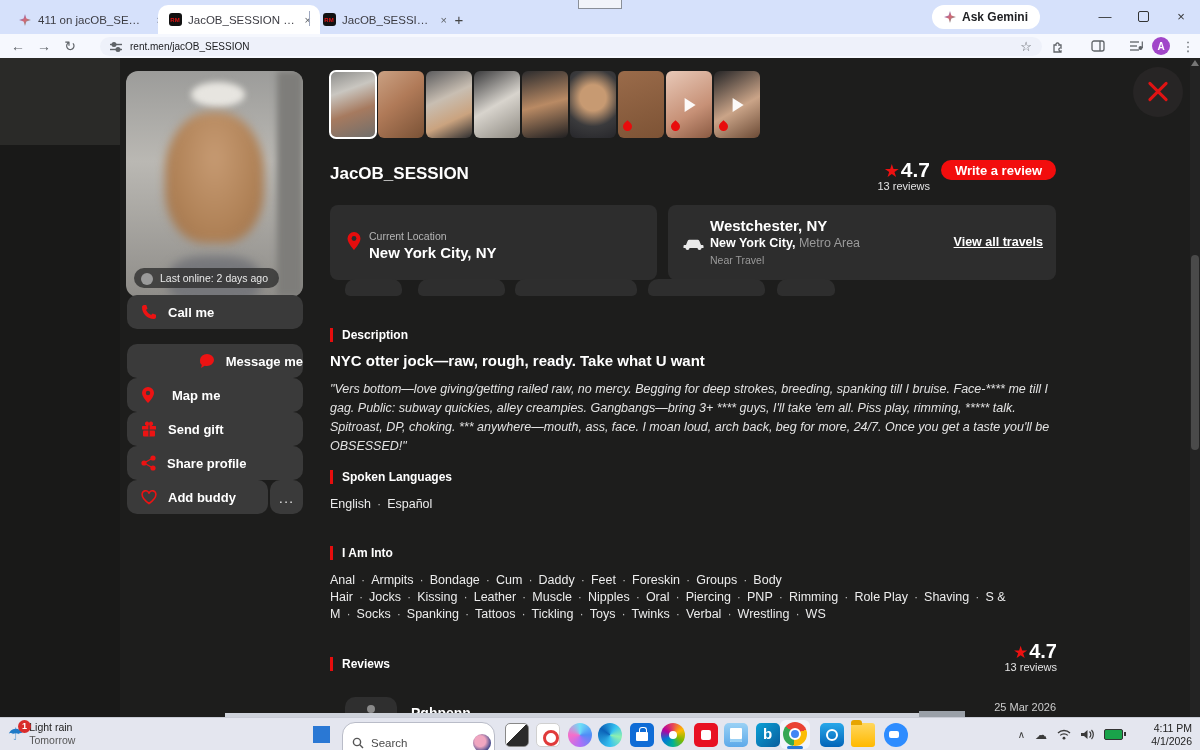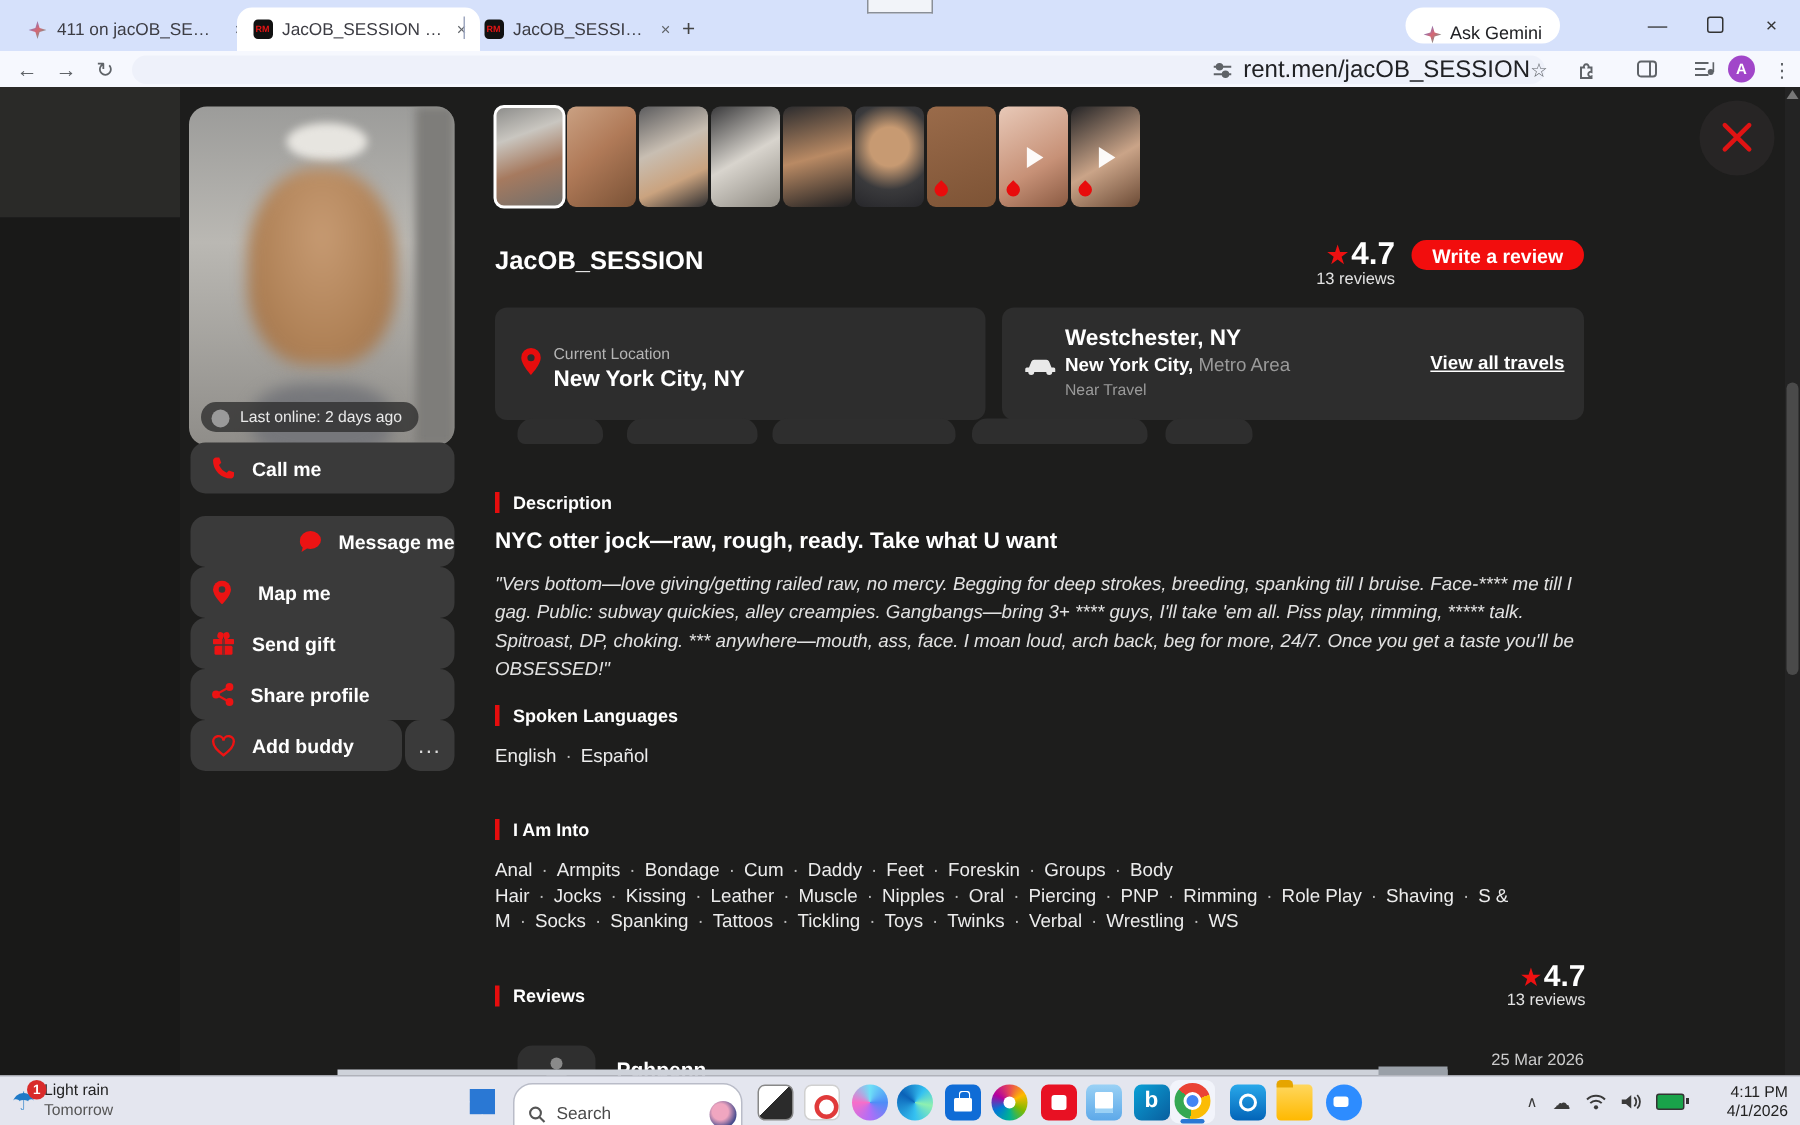--- a/index.html
+++ b/index.html
@@ -14,30 +14,30 @@
   .tab.active{background:#fff;}
   .tablabel{overflow:hidden;text-overflow:ellipsis;flex:1;min-width:0;}
   .tabclose{font-size:11px;color:#5f6368;padding:0 3px;flex:none;}
   .tabdiv{position:absolute;top:11px;width:1px;height:15px;background:#9fa8c0;}
   .fav{width:14px;height:14px;flex:none;display:flex;align-items:center;justify-content:center;}
   .rmfav{width:13px;height:13px;border-radius:3px;background:#111;color:#e31414;font-size:6px;font-weight:bold;
          display:flex;align-items:center;justify-content:center;}
   .newtab{position:absolute;left:448px;top:8px;width:22px;height:22px;border-radius:50%;
           display:flex;align-items:center;justify-content:center;font-size:15px;color:#444;}
   .gemini{position:absolute;right:160px;top:5px;height:24px;background:#fff;border-radius:12px;
-          display:flex;align-items:flex-end;gap:6px;padding:0 12px;font-size:12px;color:#202124;font-weight:normal;}
+          display:flex;align-items:center;gap:6px;padding:0 12px;font-size:12px;color:#202124;font-weight:bold;}
   .wc{position:absolute;top:0;width:38px;height:32px;display:flex;align-items:center;justify-content:center;
       font-size:13px;color:#333;}
   .wc .box{width:9px;height:9px;border:1.3px solid #333;border-radius:2px;display:block;}
 
   .toolbar{position:absolute;top:34px;left:0;width:1200px;height:24px;background:#f6f8fe;}
   .navic{position:absolute;top:2px;width:20px;height:20px;display:flex;align-items:center;justify-content:center;
          font-size:14px;color:#5f6368;}
-  .omni{position:absolute;left:88px;top:3px;width:922px;height:19px;border-radius:10px;background:#eef1fa;
-        display:flex;align-items:center;gap:8px;padding:0 10px;font-size:16px;color:#202124;justify-content:flex-end;}
+  .omni{position:absolute;left:100px;top:3px;width:922px;height:19px;border-radius:10px;background:#eef1fa;
+        display:flex;align-items:center;gap:8px;padding:0 10px;font-size:10px;color:#202124;}
   .tbric{position:absolute;top:3px;width:20px;height:18px;display:flex;align-items:center;justify-content:center;
          font-size:13px;color:#5f6368;}
   .avatarA{position:absolute;left:1152px;top:3px;width:18px;height:18px;border-radius:50%;background:#a146c9;
            color:#fff;font-size:10px;font-weight:bold;display:flex;align-items:center;justify-content:center;}
 
   
   .page{position:absolute;top:58px;left:0;width:1200px;height:659px;background:#1d1d1c;overflow:hidden;}
   .gutterTop{position:absolute;left:0;top:0;width:120px;height:87px;background:#2a2a28;}
   .gutterBot{position:absolute;left:0;top:87px;width:120px;height:572px;background:#191918;}
 

